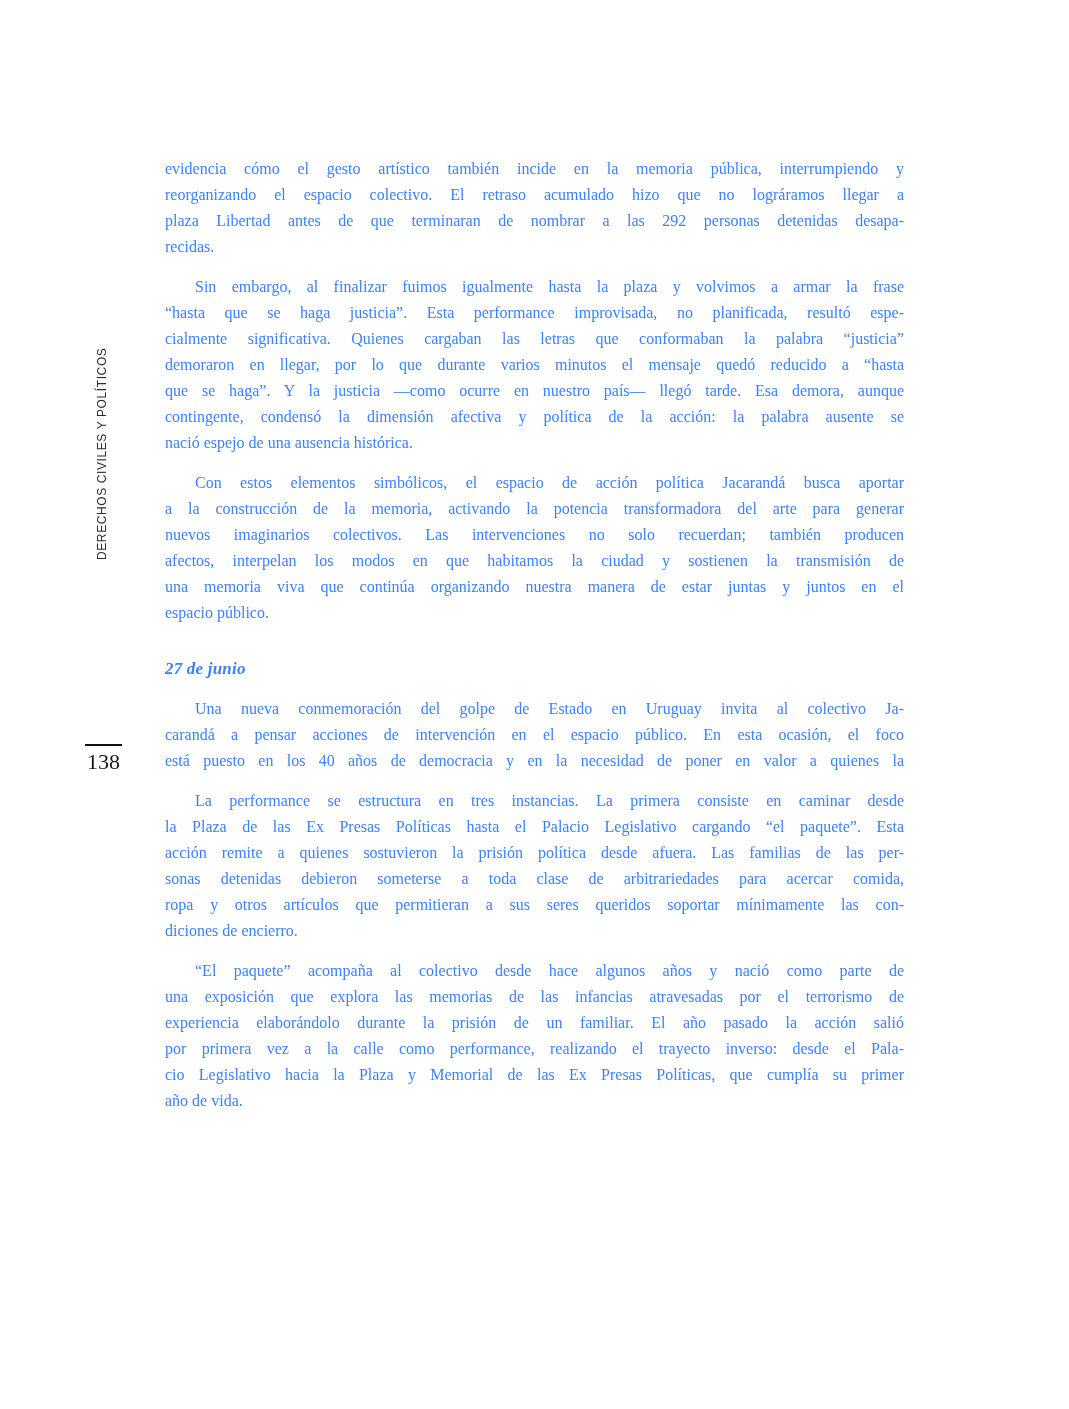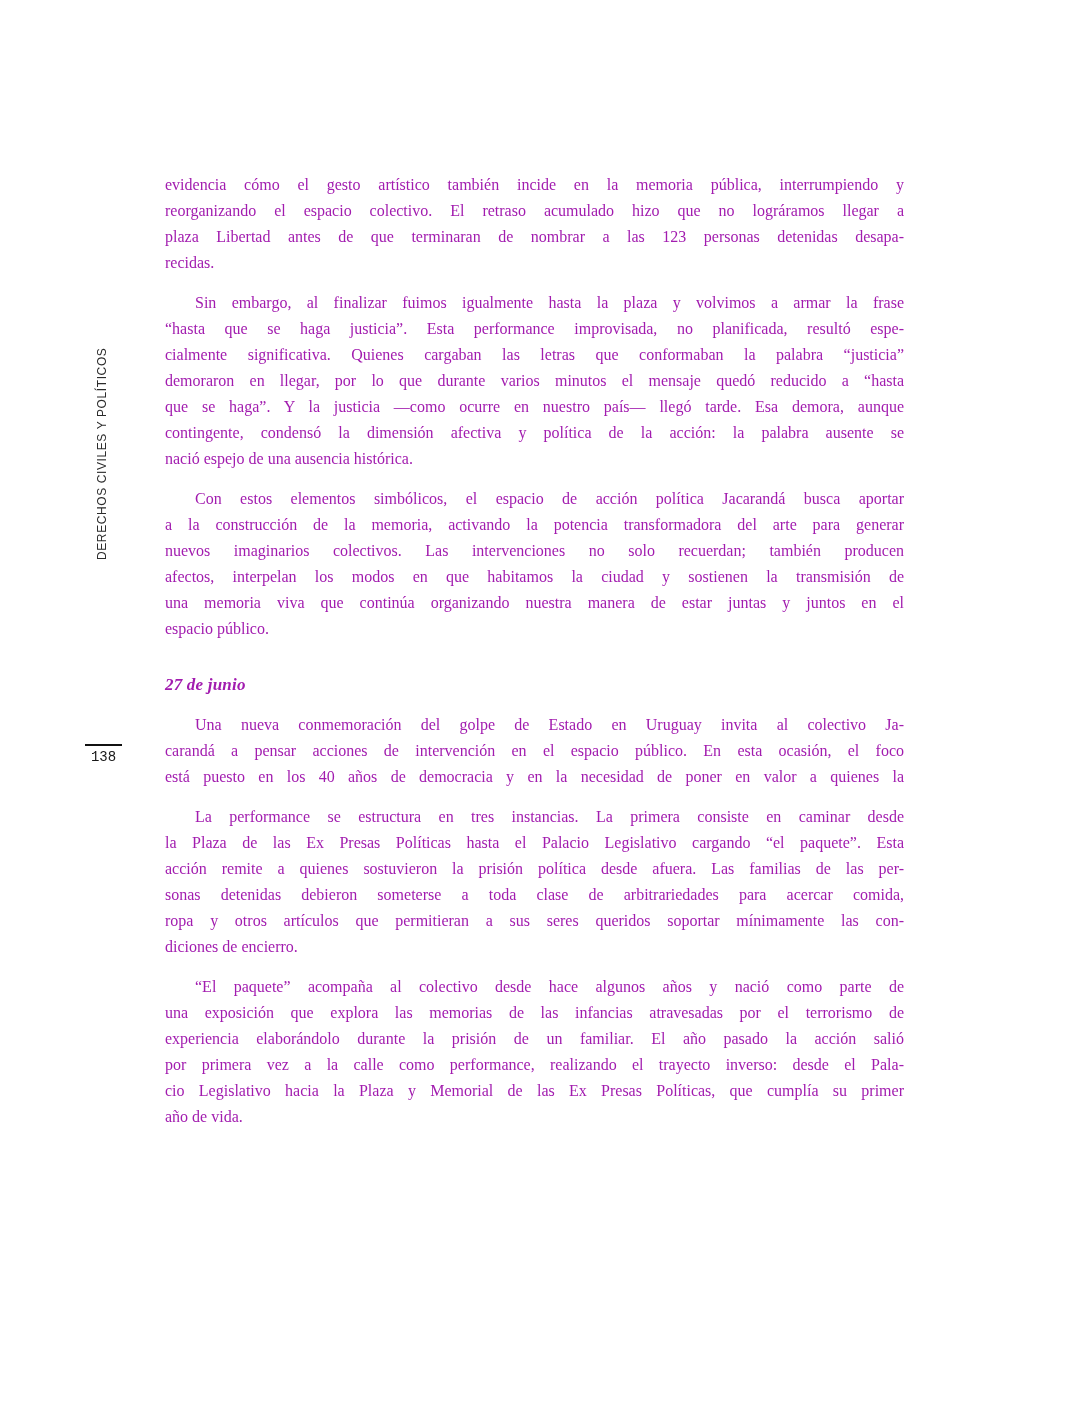--- a/index.html
+++ b/index.html
@@ -12,25 +12,25 @@
     width: 1069px;
     height: 1409px;
     background: #ffffff;
     overflow: hidden;
     font-family: "Liberation Serif", serif;
     color: #171717;
   }
   .text-column {
     position: absolute;
     left: 165px;
-    top: 172px;
+    top: 156px;
     width: 739px;
     font-size: 16px;
     line-height: 26px;
-    color: #a21caf;
+    color: #3b82f6;
   }
   .para {
     margin: 0 0 14px 0;
     padding: 0;
   }
   .tline {
     text-align: justify;
     text-align-last: justify;
     white-space: normal;
   }
@@ -69,42 +69,42 @@
   }
   .folio-rule {
     width: 37px;
     height: 2px;
     background: #111111;
     margin-bottom: 3px;
   }
   .folio-num {
     width: 37px;
     text-align: center;
-    font-family: Liberation Mono, monospace;
-    font-size: 14px;
+    font-family: Liberation Serif, serif;
+    font-size: 22px;
     color: #171717;
   }
 </style>
 </head>
 <body>
 
 <div class="page">
 
   <div class="sidebar-label">DERECHOS CIVILES Y POLÍTICOS</div>
 
   <div class="folio">
     <div class="folio-rule"></div>
     <div class="folio-num">138</div>
   </div>
 
   <main class="text-column">
       <div class="para">
         <div class="tline">evidencia cómo el gesto artístico también incide en la memoria pública, interrumpiendo y</div>
         <div class="tline">reorganizando el espacio colectivo. El retraso acumulado hizo que no lográramos llegar a</div>
-        <div class="tline">plaza Libertad antes de que terminaran de nombrar a las 123 personas detenidas desapa-</div>
+        <div class="tline">plaza Libertad antes de que terminaran de nombrar a las 292 personas detenidas desapa-</div>
         <div class="tline last-line">recidas.</div>
       </div>
       <div class="para">
         <div class="tline indent">Sin embargo, al finalizar fuimos igualmente hasta la plaza y volvimos a armar la frase</div>
         <div class="tline">“hasta que se haga justicia”. Esta performance improvisada, no planificada, resultó espe-</div>
         <div class="tline">cialmente significativa. Quienes cargaban las letras que conformaban la palabra “justicia”</div>
         <div class="tline">demoraron en llegar, por lo que durante varios minutos el mensaje quedó reducido a “hasta</div>
         <div class="tline">que se haga”. Y la justicia —como ocurre en nuestro país— llegó tarde. Esa demora, aunque</div>
         <div class="tline">contingente, condensó la dimensión afectiva y política de la acción: la palabra ausente se</div>
         <div class="tline last-line">nació espejo de una ausencia histórica.</div>

